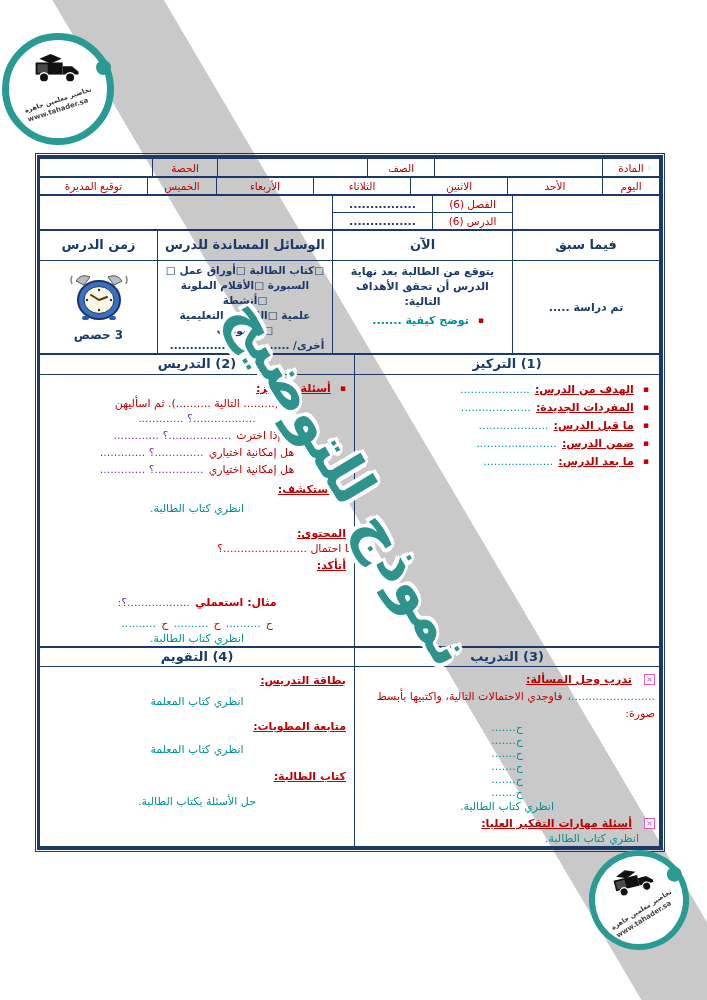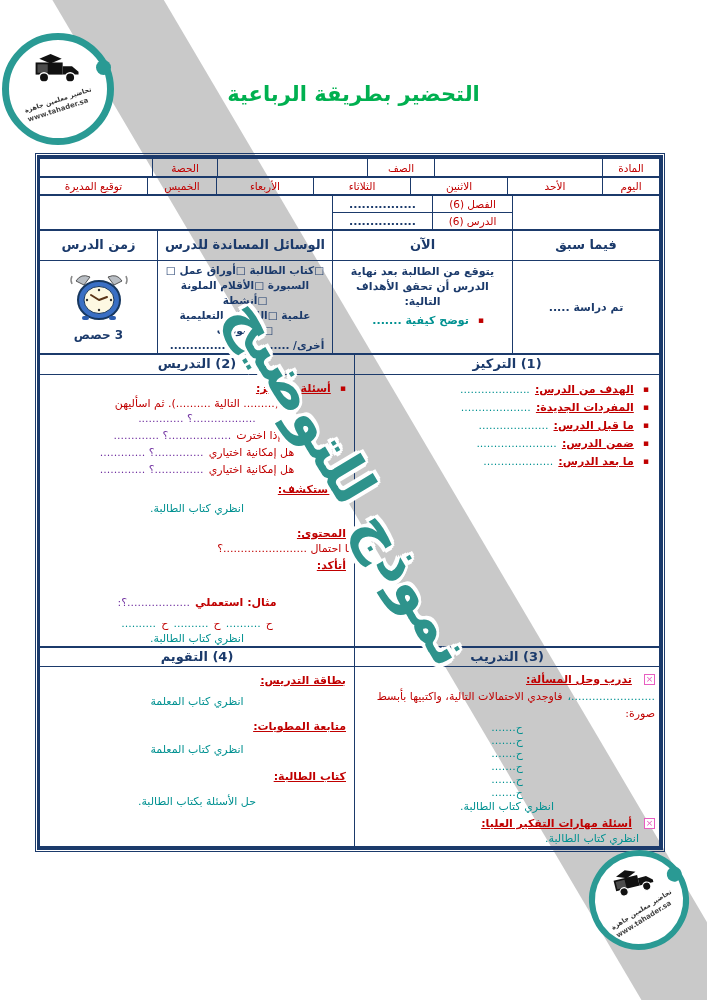--- a/index.html
+++ b/index.html
@@ -88,21 +88,20 @@
         <rect x="8" y="13" width="11" height="9" fill="#fff" opacity="0.25"></rect>
         <path d="M35 15 h10 l7 6 v3 h-17 z" fill="#111"></path>
         <circle cx="15" cy="27" r="5" fill="#111" stroke="#fff" stroke-width="1.5"></circle>
         <circle cx="43" cy="27" r="5" fill="#111" stroke="#fff" stroke-width="1.5"></circle>
       </svg>
     </span>
     <span class="brand">تحاضير معلمين جاهزة</span>
     <span class="url">www.tahader.sa</span>
   </div>
 
-  <h1 class="title">التحضير بطريقة الرباعية</h1>
 
   <div class="tblwrap">
 
     <table>
       <colgroup>
           <col style="width:57px">
           <col style="width:168px">
           <col style="width:67px">
           <col style="width:150px">
           <col style="width:65px">

